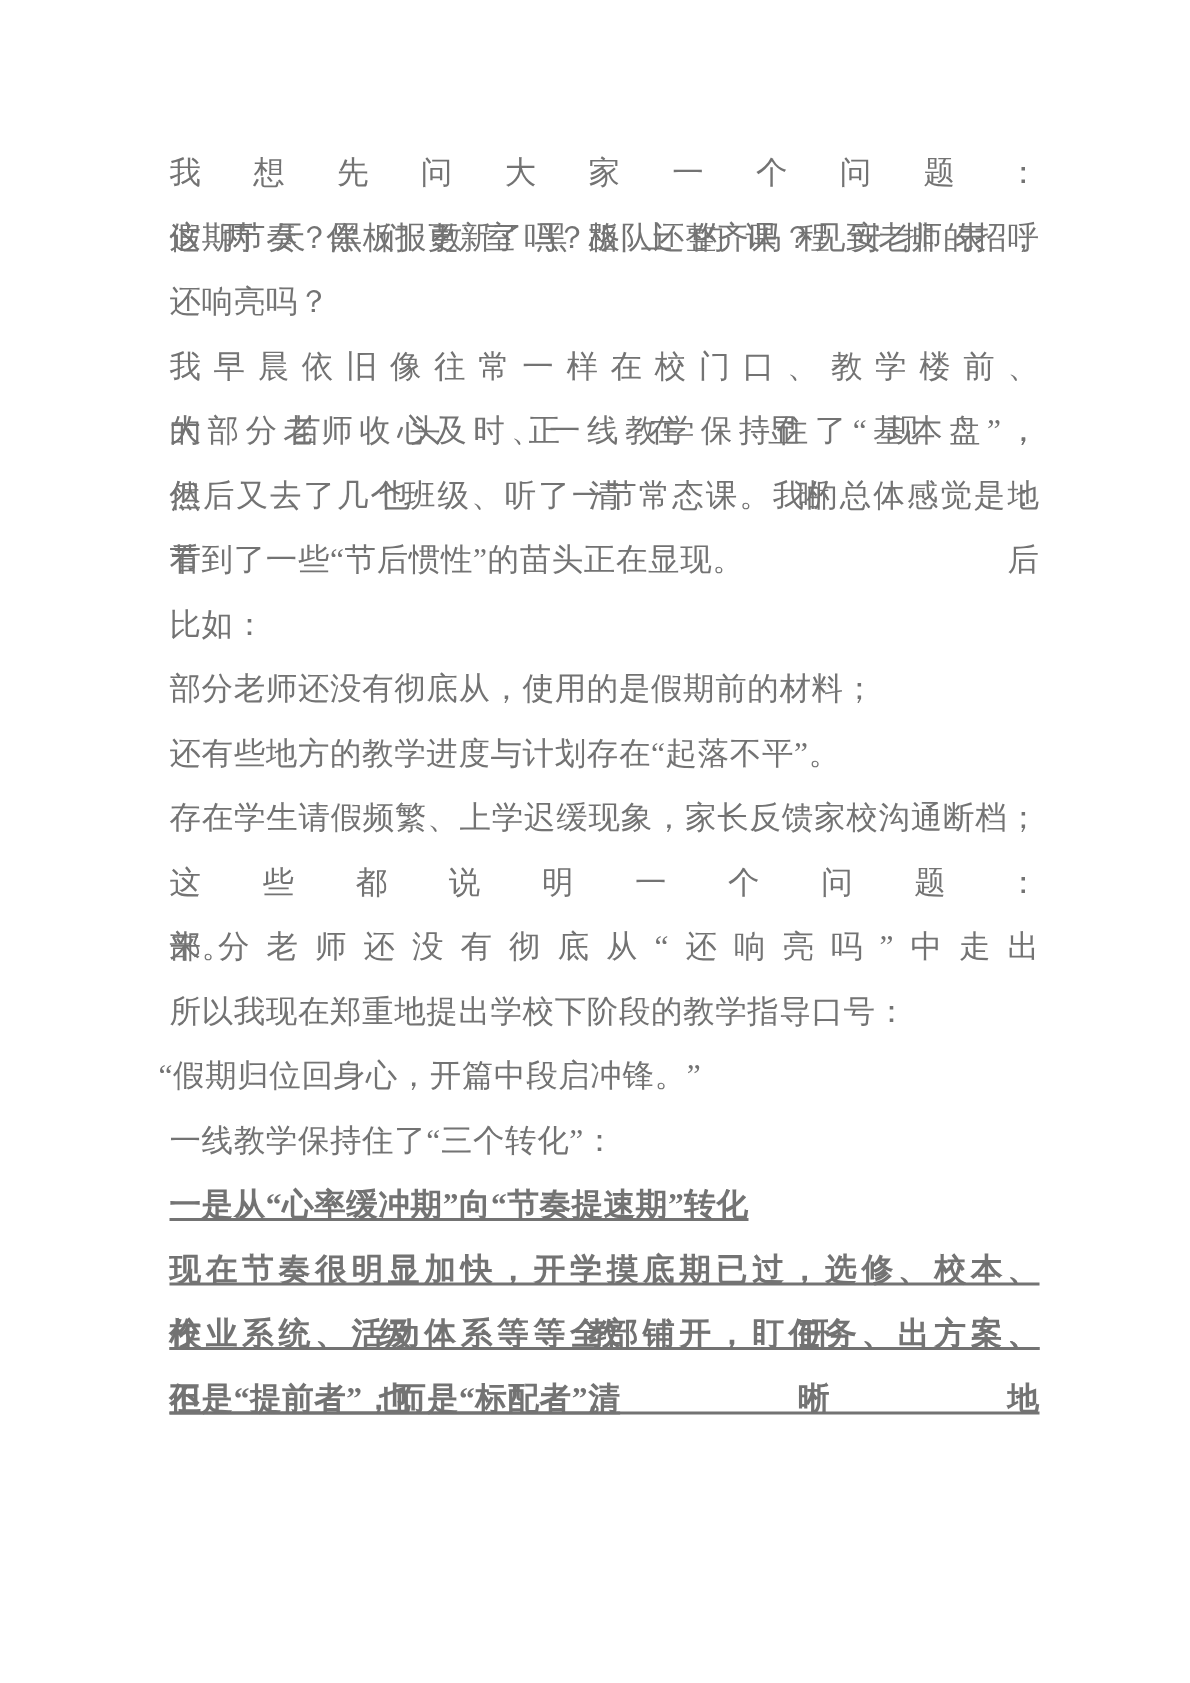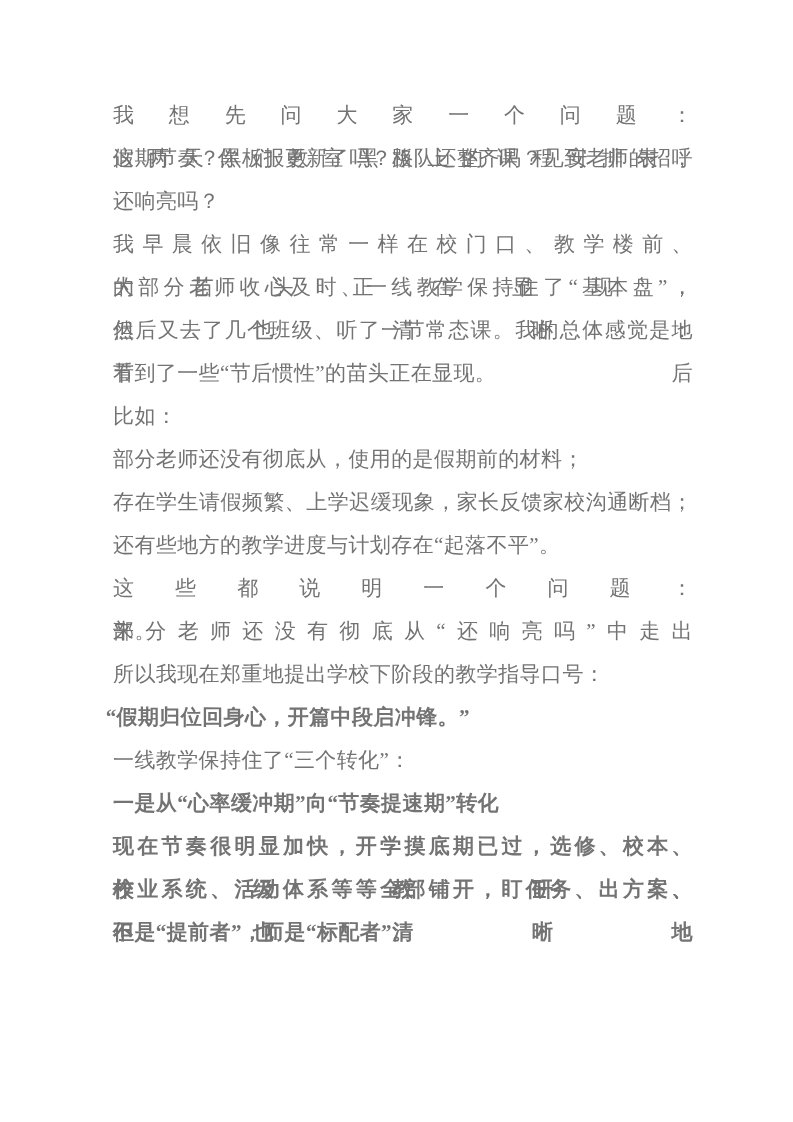--- a/index.html
+++ b/index.html
@@ -24,39 +24,39 @@
     height: 43px;
     white-space: nowrap;
   }
   
   .line.fill {
     white-space: normal;
     word-break: keep-all;
     text-align: justify;
     text-align-last: justify;
   }
-  .line.bold { font-weight: 600; }
+  .line.bold { font-weight: 600; text-decoration: underline; }
   
-  .line.hang { text-indent: -0.35em; font-weight: bold; }
+  .line.hang { text-indent: -0.35em; }
 </style>
 </head>
 <body style="background: rgb(255, 255, 255);">
 
 <div class="page" style="color: #737373;">
   <div class="line fill">我想先问大家一个问题：这两天你们教室黑板上的课程安排表，</div>
   <div class="line fill">假期节奏？黑板报更新了吗？路队还整齐吗？见到老师的招呼</div>
   <div class="line">还响亮吗？</div>
   <div class="line fill">我早晨依旧像往常一样在校门口、教学楼前、的苗头正在显现，</div>
   <div class="line fill">大部分老师收心及时、一线教学保持住了“基本盘”，但也清晰地</div>
   <div class="line fill">然后又去了几个班级、听了一节常态课。我的总体感觉是：节后</div>
   <div class="line">看到了一些“节后惯性”的苗头正在显现。</div>
   <div class="line">比如：</div>
   <div class="line">部分老师还没有彻底从，使用的是假期前的材料；</div>
+  <div class="line">还有些地方的教学进度与计划存在“起落不平”。</div>
   <div class="line fill">存在学生请假频繁、上学迟缓现象，家长反馈家校沟通断档；</div>
-  <div class="line">还有些地方的教学进度与计划存在“起落不平”。</div>
   <div class="line fill">这些都说明一个问题：部分老师还没有彻底从“还响亮吗”中走出</div>
   <div class="line">来。</div>
   <div class="line">所以我现在郑重地提出学校下阶段的教学指导口号：</div>
   <div class="line hang">“假期归位回身心，开篇中段启冲锋。”</div>
   <div class="line">一线教学保持住了“三个转化”：</div>
   <div class="line bold">一是从“心率缓冲期”向“节奏提速期”转化</div>
   <div class="line bold fill">现在节奏很明显加快，开学摸底期已过，选修、校本、校级教研、</div>
   <div class="line bold fill">作业系统、活动体系等等全部铺开，盯任务、出方案、但也清晰地</div>
   <div class="line bold">不是“提前者”，而是“标配者”。</div>
 </div>

